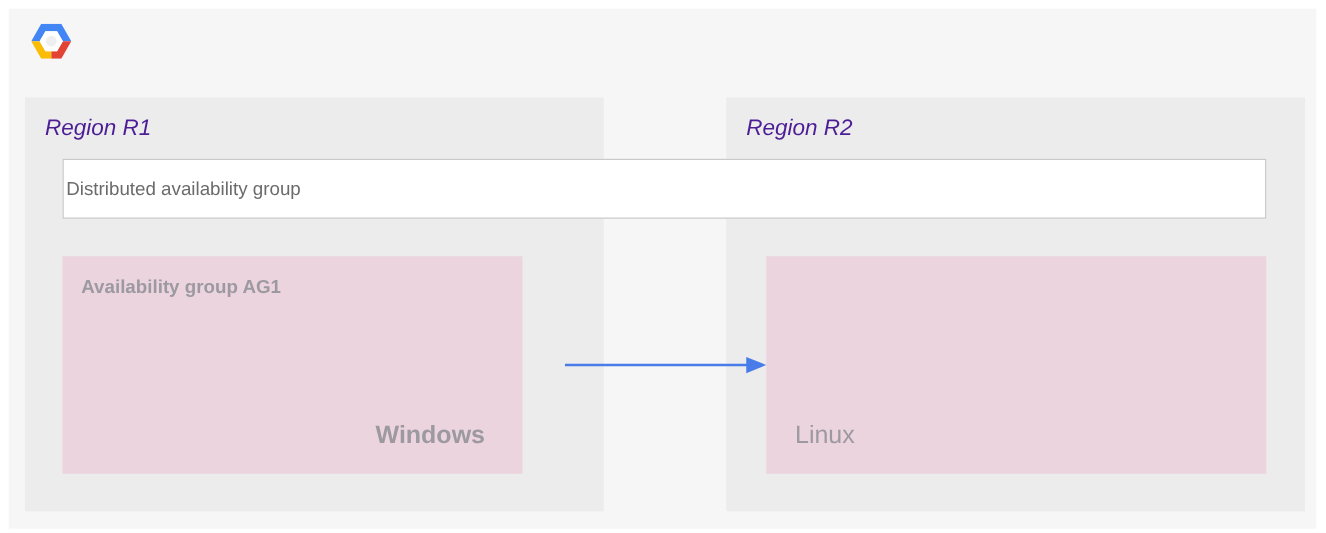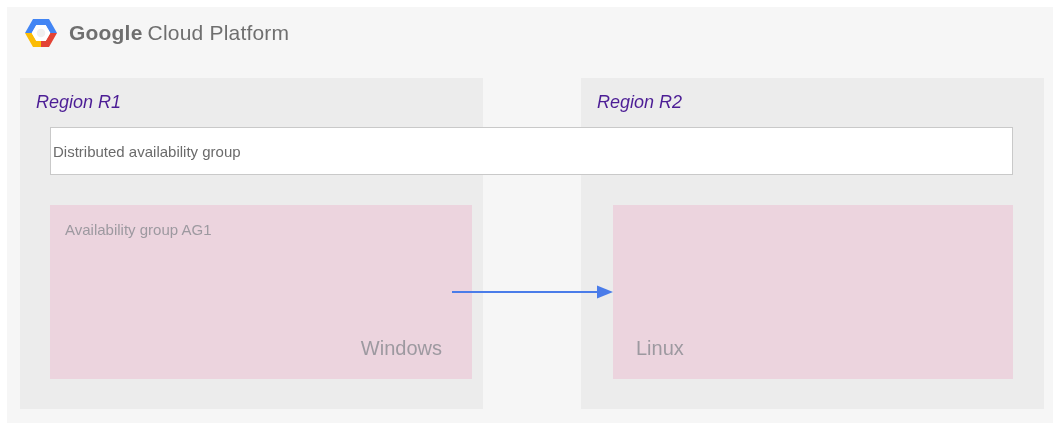--- a/index.html
+++ b/index.html
@@ -81,21 +81,21 @@
     font-size: 15px;
     color: #6b6b6b;
   }
   
   .ag-box {
     position: absolute;
     top: 205px;
     height: 174px;
     background: #ecd4de;
   }
-  .ag-box.ag1 { left: 50px;  width: 422px; }
+  .ag-box.ag1 { left: 50px;  width: 368px; font-weight: bold; }
   .ag-box.ag2 { left: 613px; width: 400px; }
   .ag-label {
     position: absolute;
     left: 15px;
     top: 16px;
     font-size: 15px;
     color: #9d99a0;
   }
   .os-label {
     position: absolute;
@@ -121,23 +121,20 @@
   <div class="panel"></div>
 
   <div class="header">
     <svg class="logo" viewBox="0 0 100 87" aria-hidden="true">
       <path d="M0,43.5 L25,0 L75,0 L100,43.5 L79,43.5 L64.5,18.3 L35.5,18.3 L21,43.5 Z" fill="#4285f4"></path>
       <path d="M100,43.5 L75,87 L50,87 L50,68.7 L64.5,68.7 L79,43.5 Z" fill="#e34335"></path>
       <path d="M0,43.5 L25,87 L50,87 L50,68.7 L35.5,68.7 L21,43.5 Z" fill="#fbbc05"></path>
       <path d="M21,43.5 L35.5,18.3 L64.5,18.3 L79,43.5 L64.5,68.7 L35.5,68.7 Z" fill="#ffffff"></path>
       <circle cx="50" cy="43.5" r="13.5" fill="#efefef"></circle>
     </svg>
-    <div class="brand">
-      <span class="bold">Google</span><span class="light">Cloud Platform</span>
-    </div>
   </div>
 
   <div class="region r1">
     <div class="region-label">Region R1</div>
   </div>
 
   <div class="region r2">
     <div class="region-label">Region R2</div>
   </div>
 

